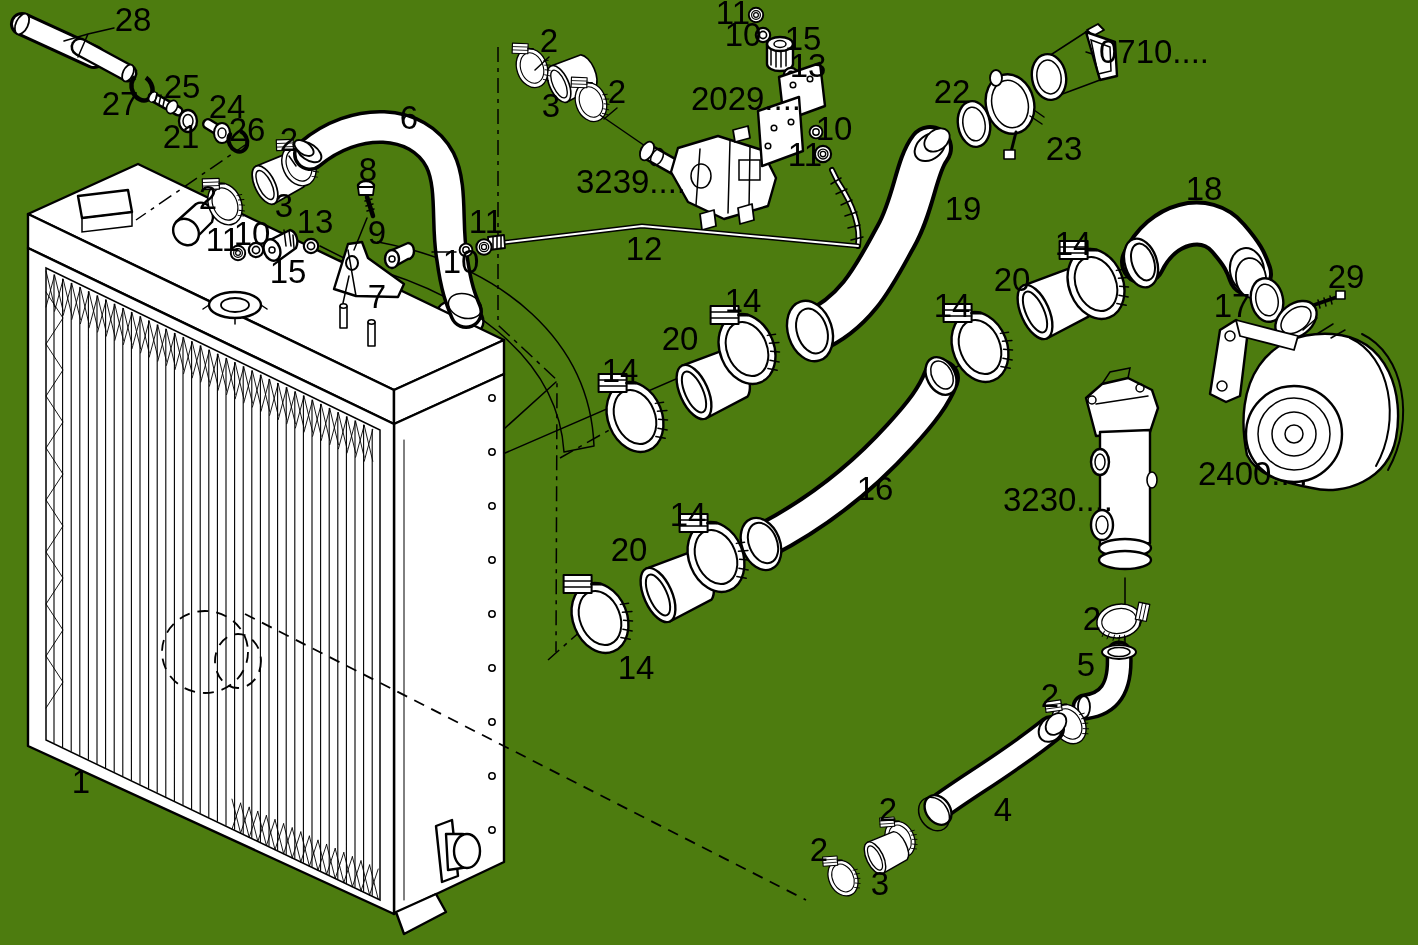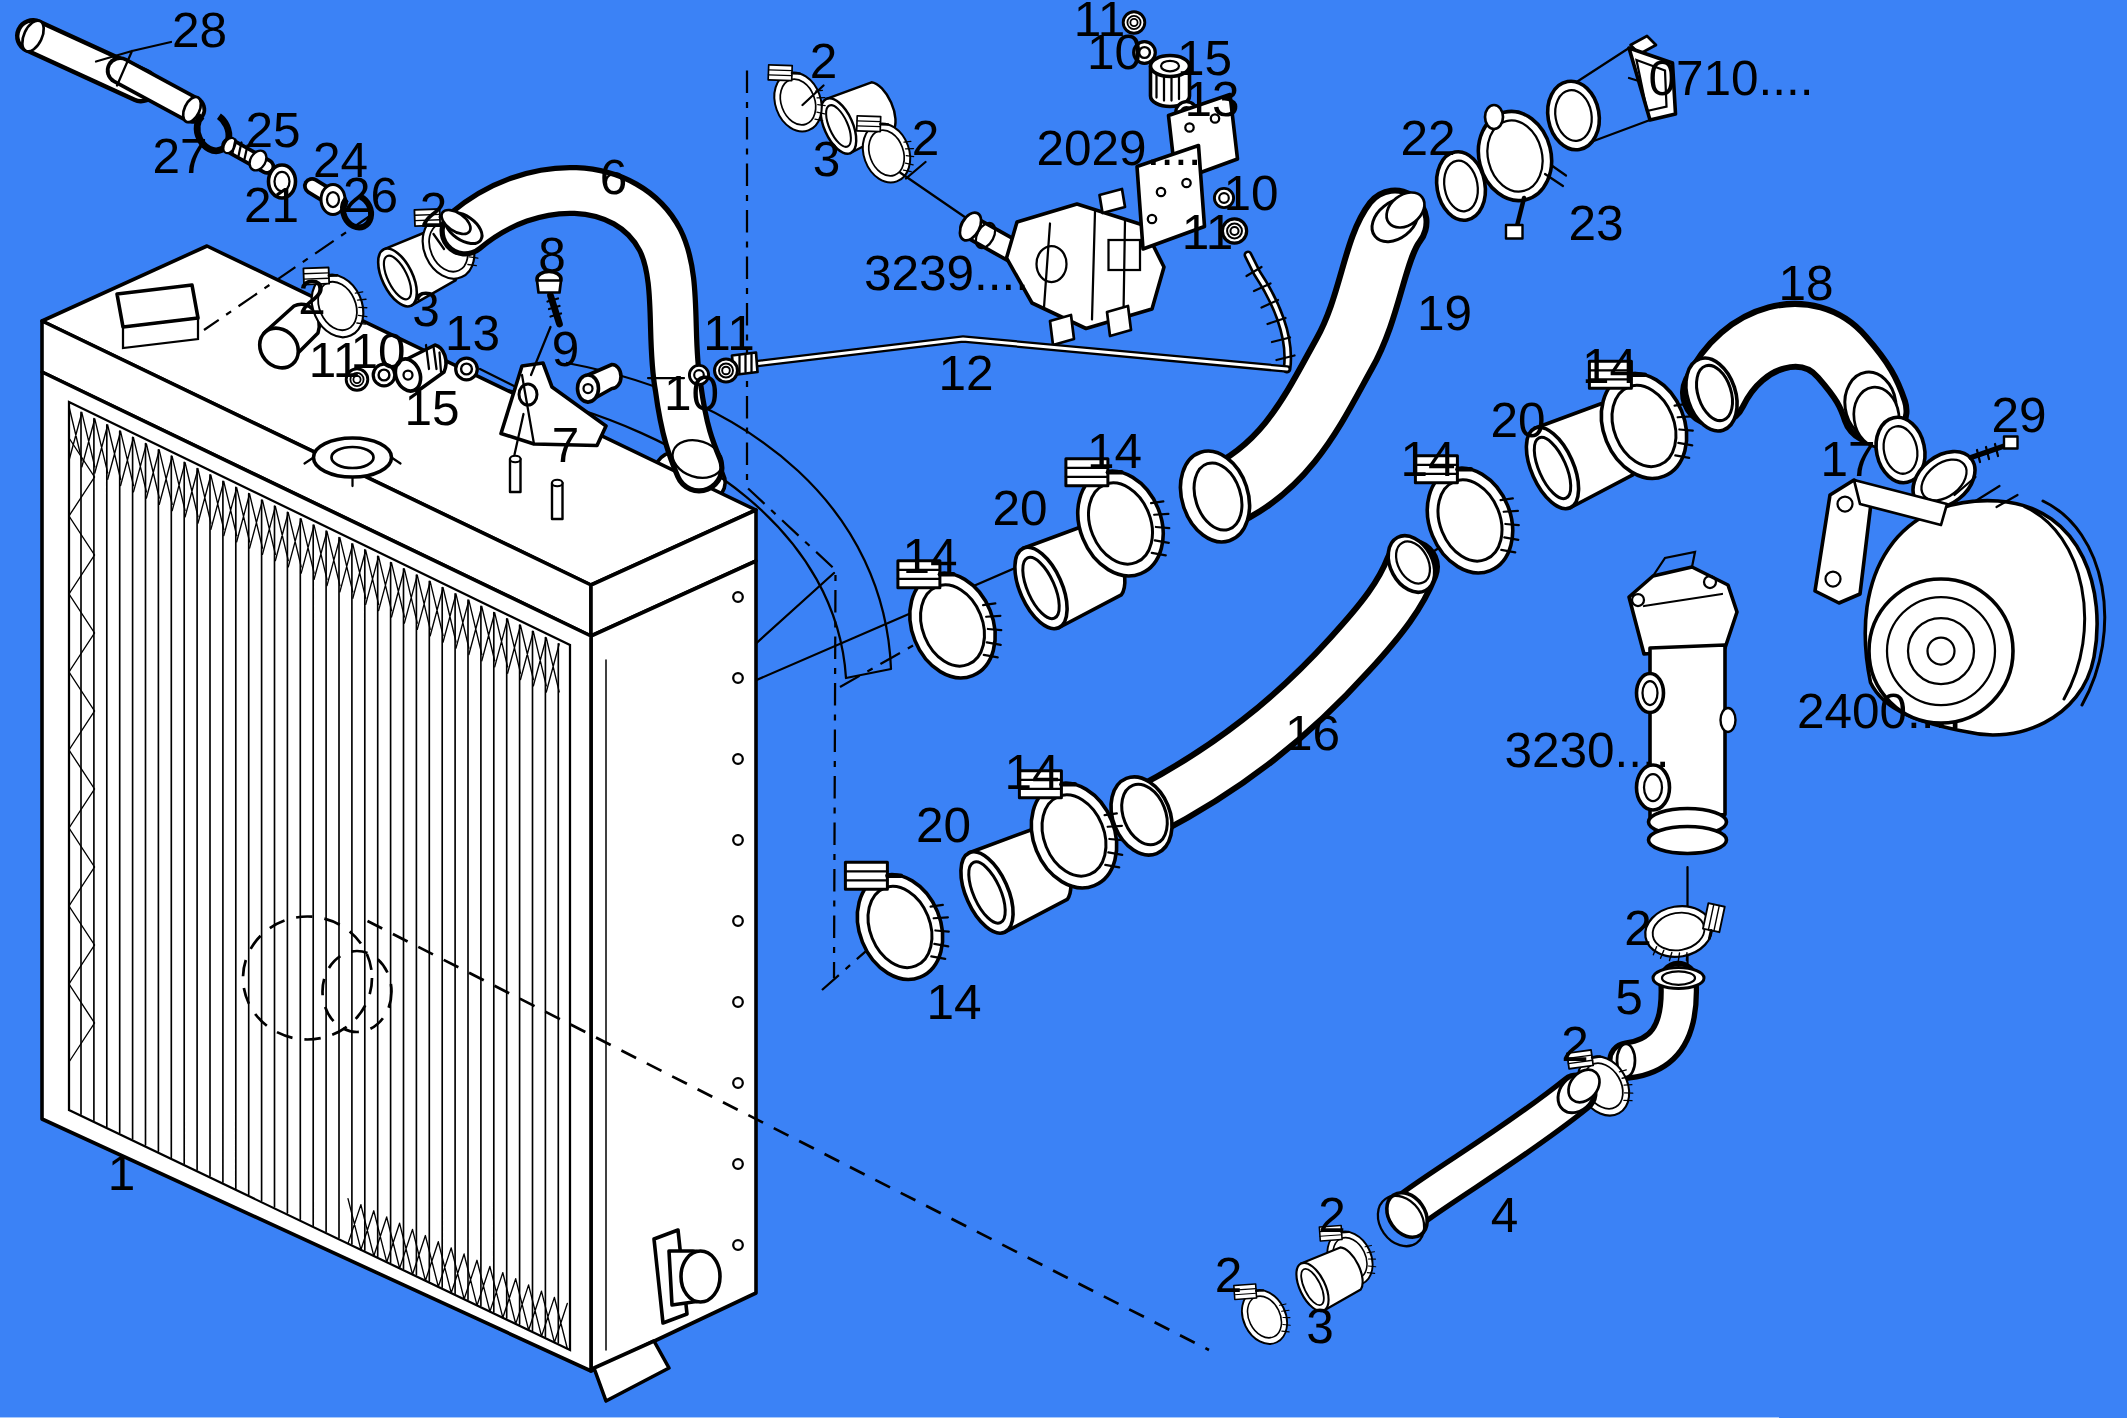--- a/index.html
+++ b/index.html
@@ -1,16 +1,16 @@
 <!DOCTYPE html>
 <html><head>
 <meta charset="utf-8">
 <style>
   html,body{margin:0;padding:0;background:#fff}
-  .stage{width:1418px;height:945px;position:relative;background:#3b82f6;overflow:hidden}
+  .stage{width:1418px;height:945px;position:relative;background:#4d7c0f;overflow:hidden}
   svg{position:absolute;left:0;top:0}
   .callout{font:33px "Liberation Sans","DejaVu Sans",sans-serif;fill:#000;text-anchor:middle}
   .ln{fill:none;stroke:#000;stroke-width:2.4;stroke-linecap:round;stroke-linejoin:round}
   .thin{fill:none;stroke:#000;stroke-width:1.5;stroke-linecap:round}
   .wf{fill:#fff;stroke:#000;stroke-width:2.4;stroke-linejoin:round}
   .dd{fill:none;stroke:#000;stroke-width:1.5;stroke-dasharray:15 6 4 6}
   .dsh{fill:none;stroke:#000;stroke-width:1.8;stroke-dasharray:11 8}
   .ho{fill:none;stroke:#000;stroke-linecap:round}
   .hi{fill:none;stroke:#fff;stroke-linecap:round}
 </style>

